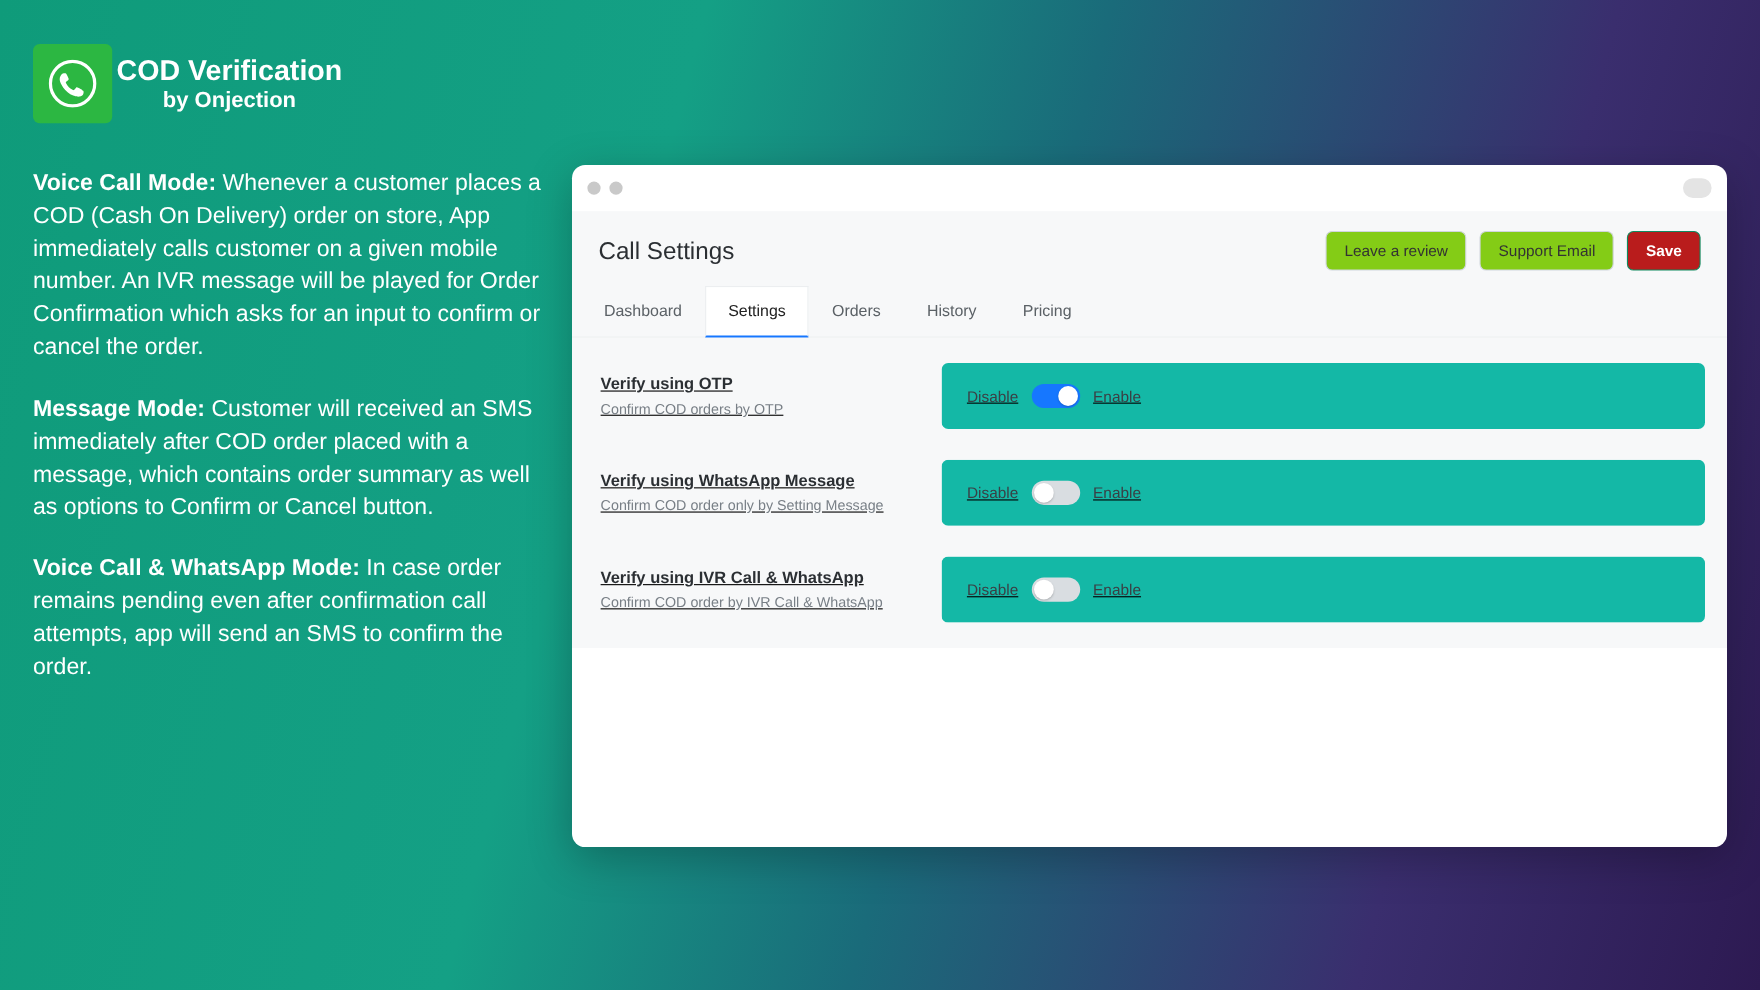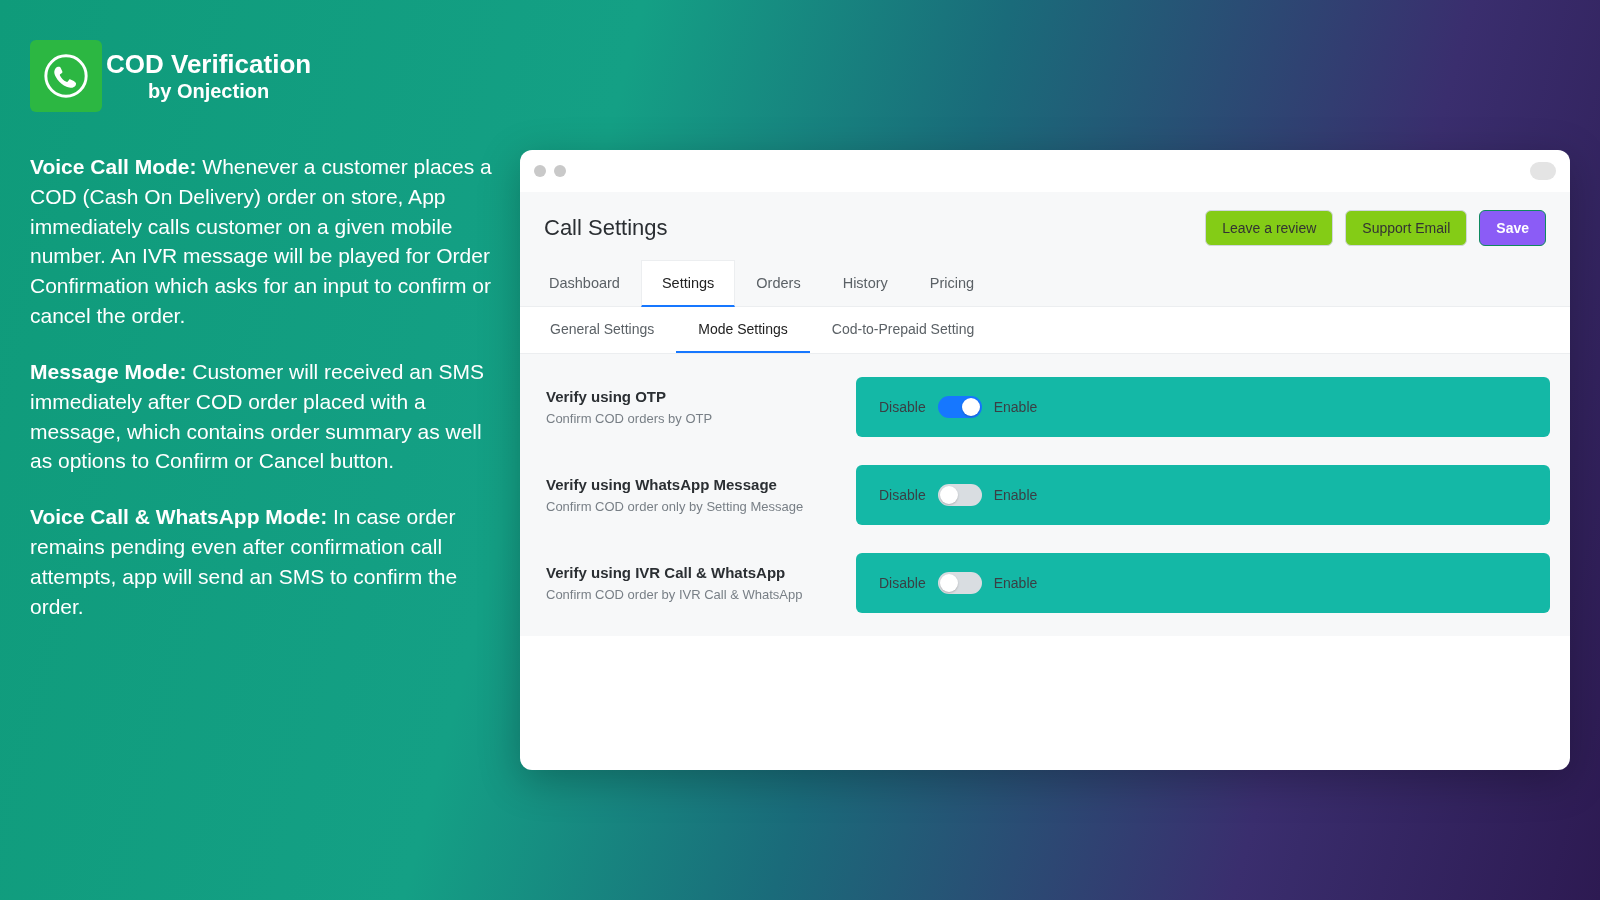--- a/index.html
+++ b/index.html
@@ -38,36 +38,36 @@
   }
   .appbar-icon svg { width:12px; height:12px; }
   .appbar-title { font-size: 15px; color: #333; }
   .appbar-right { margin-left: auto; display: flex; align-items: center; gap: 16px; color: #555; }
   .pin-icon, .more-icon { font-size: 16px; cursor: pointer; }
 
   .page-head { display: flex; align-items: center; padding: 18px 24px 14px 24px; background:#f7f8f9; }
   .page-title { font-size: 22px; color: #2b2f33; font-weight: 400; }
   .head-actions { margin-left: auto; display: flex; gap: 12px; }
   .btn { border: 1px solid #d0d5dd; background: #84cc16; color: #333; font-size: 14px; padding: 9px 16px; border-radius: 6px; cursor: pointer; }
-  .btn.primary { background: #8b5cf6; border-color: #0f8a5f; color: #fff; font-weight: 600; }
+  .btn.primary { background: #b91c1c; border-color: #0f8a5f; color: #fff; font-weight: 600; }
 
   .tabs { display: flex; padding: 0 8px; background:#f7f8f9; border-bottom:1px solid #eceef0;}
   .tab { padding: 14px 20px; font-size: 14.5px; color: #5b6166; cursor: pointer; border:1px solid transparent; }
   .tab.active { color: #222; background:#fff; border:1px solid #eceef0; border-bottom:2px solid #1677ff; margin-bottom:-1px; }
 
   .subtabs { display: flex; padding: 0 8px; border-bottom:1px solid #eceef0; background:#fff;}
   .subtab { padding: 14px 22px; font-size: 14px; color: #5b6166; cursor: pointer; }
   .subtab.active { color:#222; border-bottom:2px solid #1677ff; }
 
   .settings-list { padding: 18px 20px; background:#f7f8f9; display:flex; flex-direction:column; gap:18px; overflow:auto;}
   .setting-left { width: 310px; padding: 16px 8px 16px 0; }
   .setting-title { font-size: 15px; color:#2b2f33; font-weight:600; margin-bottom:6px; }
   .setting-sub { font-size: 13px; color:#787f86; }
   .setting-right { flex:1; background:#14b8a6; border-radius:6px; padding: 18px 22px; display:flex; align-items:center; gap:12px; border:1px solid transparent;}
-  .setting-wrap { display:flex; align-items:center; padding-left: 6px;}
+  .setting-wrap { display:flex; align-items:center; padding-left: 6px; text-decoration: underline;}
   .toggle-label { font-size: 14px; color:#3a3f44; }
   .toggle { width: 44px; height: 22px; border-radius: 11px; background:#d9dde1; position:relative; cursor:pointer; }
   .toggle .knob { position:absolute; top:2px; left:2px; width:18px; height:18px; border-radius:50%; background:#fff; transition:left .15s; box-shadow:0 1px 2px rgba(0,0,0,.2);}
   .toggle.on { background:#1677ff; }
   .toggle.on .knob { left:24px; }
 </style>
 </head>
 <body>
 
 <div class="left-col">
@@ -112,25 +112,20 @@
     </div>
   </div>
 
   <div class="tabs" id="tabs">
       <div class="tab">Dashboard</div>
       <div class="tab active">Settings</div>
       <div class="tab">Orders</div>
       <div class="tab">History</div>
       <div class="tab">Pricing</div>
     </div>
-  <div class="subtabs" id="subtabs">
-      <div class="subtab">General Settings</div>
-      <div class="subtab active">Mode Settings</div>
-      <div class="subtab">Cod-to-Prepaid Setting</div>
-    </div>
 
   <div class="settings-list" id="settings-list">
       <div class="setting-wrap">
         <div class="setting-left">
           <div class="setting-title">Verify using OTP</div>
           <div class="setting-sub">Confirm COD orders by OTP</div>
         </div>
         <div class="setting-right">
           <span class="toggle-label">Disable</span>
           <div class="toggle on">

